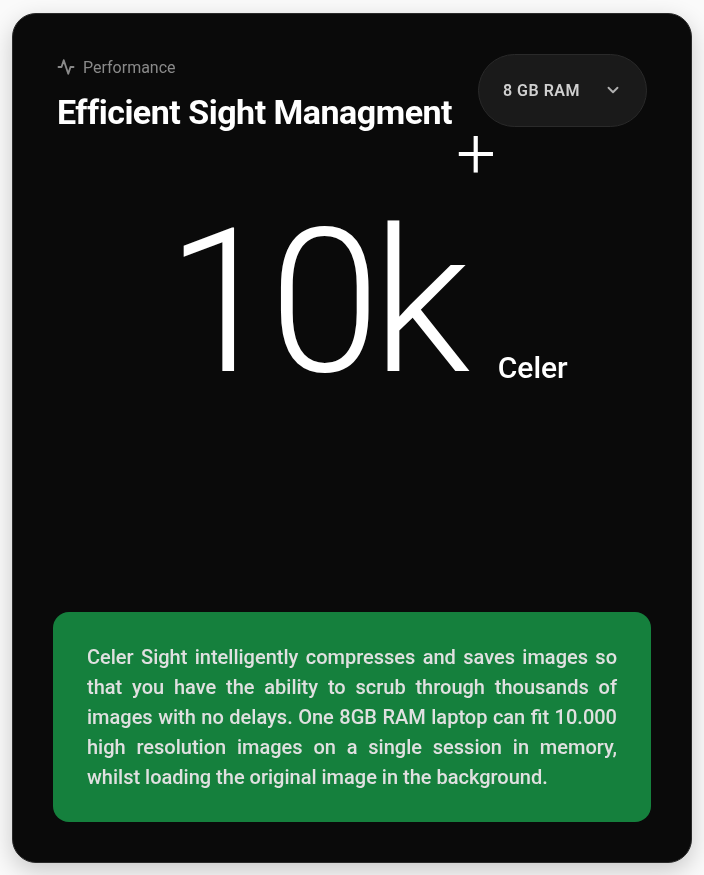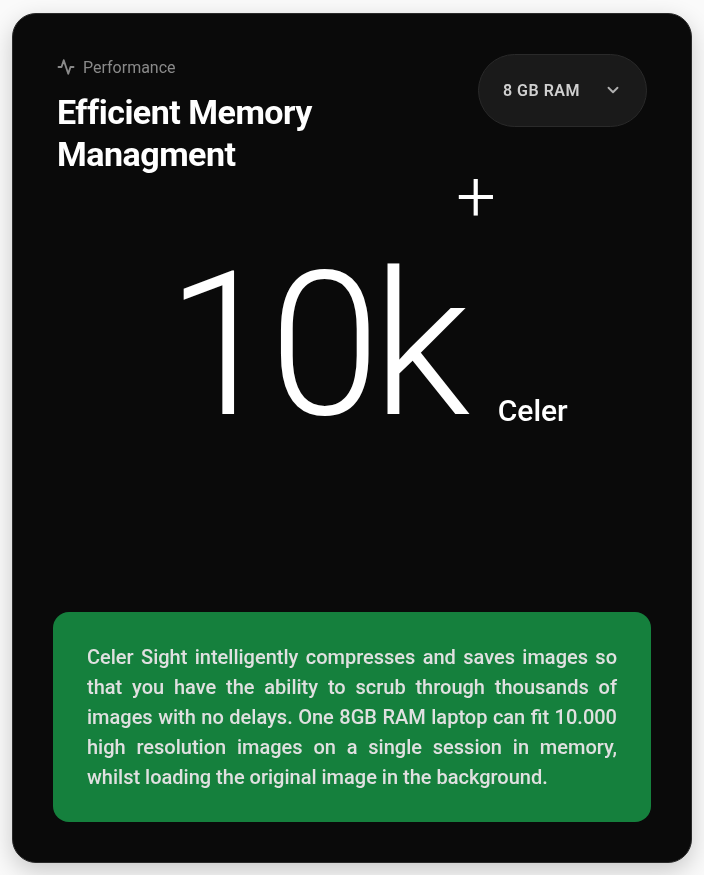--- a/index.html
+++ b/index.html
@@ -132,21 +132,21 @@
   <div class="header">
     <div class="header-left">
       <div class="tag">
         <span class="tag-icon">
           <svg width="18" height="18" viewBox="0 0 24 24" fill="none" stroke="#8a8a8a" stroke-width="2.5" stroke-linecap="round" stroke-linejoin="round">
             <polyline points="22 12 18 12 15 21 9 3 6 12 2 12"></polyline>
           </svg>
         </span>
         <span>Performance</span>
       </div>
-      <h2 class="title">Efficient Memory Managment</h2>
+      <h2 class="title">Efficient Sight Managment</h2>
     </div>
     <div class="dropdown">
       <span class="dropdown-label">8 GB RAM</span>
       <span class="dropdown-chevron">
         <svg width="18" height="18" viewBox="0 0 24 24" fill="none" stroke="currentColor" stroke-width="2.5" stroke-linecap="round" stroke-linejoin="round">
           <polyline points="6 9 12 15 18 9"></polyline>
         </svg>
       </span>
     </div>
   </div>

